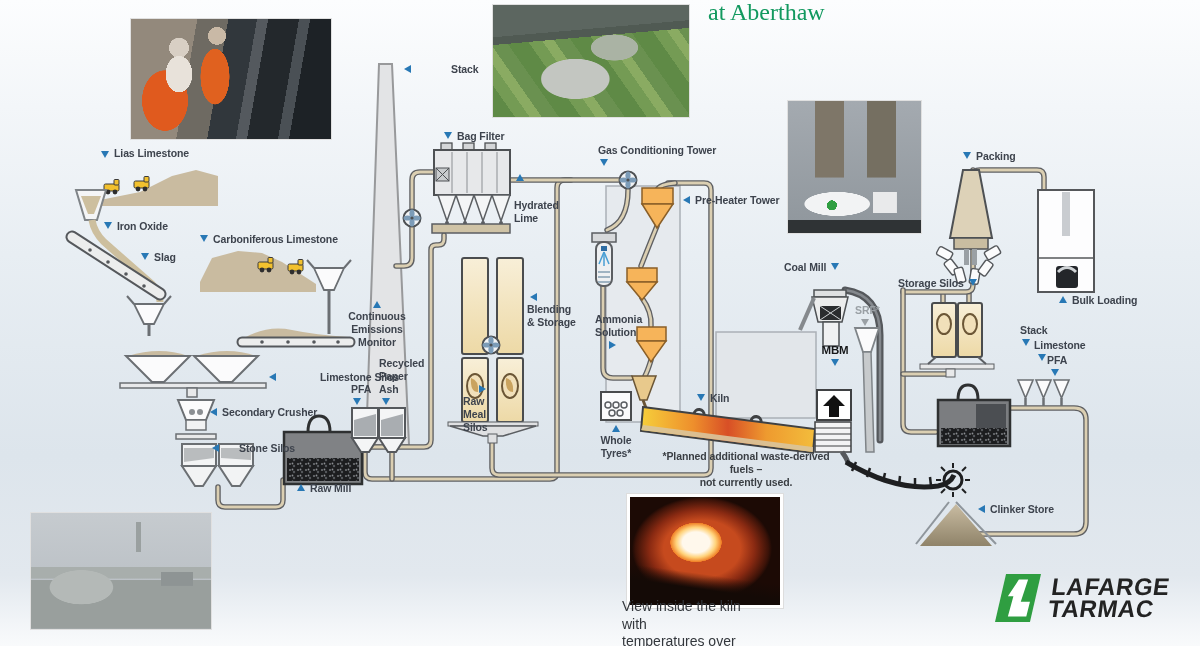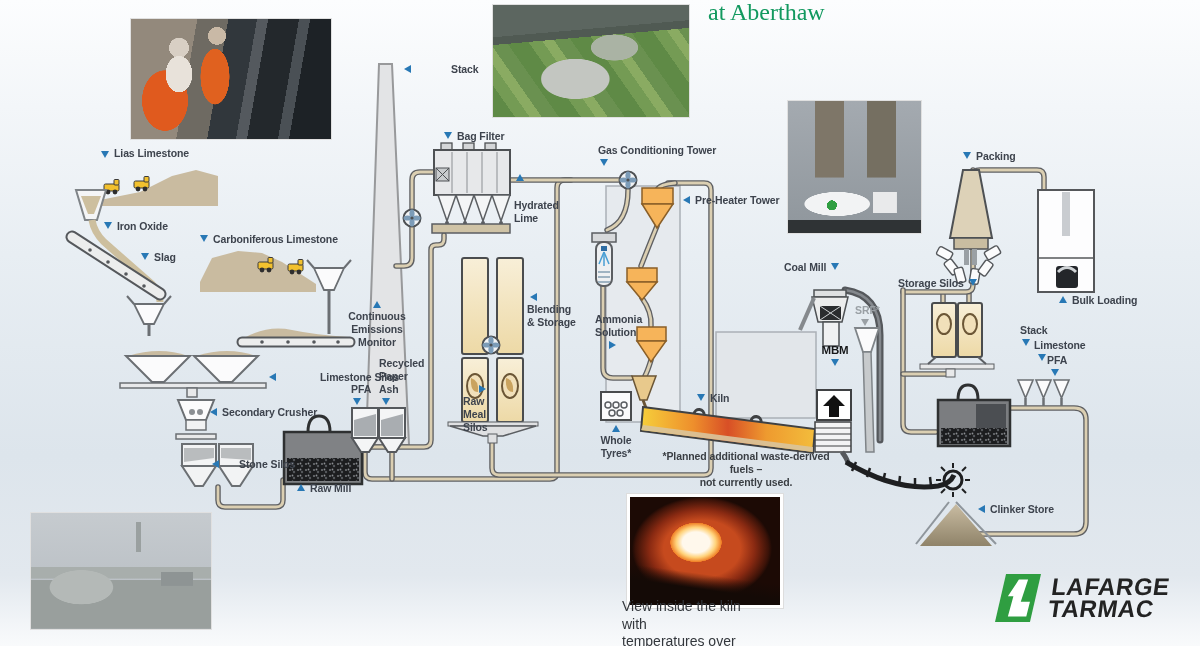--- a/index.html
+++ b/index.html
@@ -505,21 +505,21 @@
         <span class="ltext">Carboniferous Limestone</span>
       </div>
       <div class="plabel row" style="left: 269px; top: 371px; gap: 44px;">
         <span class="tri tri-left"></span>
         <span class="ltext">Limestone Silos</span>
       </div>
       <div class="plabel row" style="left: 210px; top: 406px;">
         <span class="tri tri-left"></span>
         <span class="ltext">Secondary Crusher</span>
       </div>
-      <div class="plabel row" style="left: 212px; top: 458px; gap: 20px;">
+      <div class="plabel row" style="left: 212px; top: 442px; gap: 20px;">
         <span class="tri tri-left"></span>
         <span class="ltext">Stone Silos</span>
       </div>
       <div class="plabel row" style="left: 297px; top: 482px;">
         <span class="tri tri-up"></span>
         <span class="ltext">Raw Mill</span>
       </div>
       <div class="plabel row" style="left: 404px; top: 63px; gap: 40px;">
         <span class="tri tri-left"></span>
         <span class="ltext">Stack</span>

